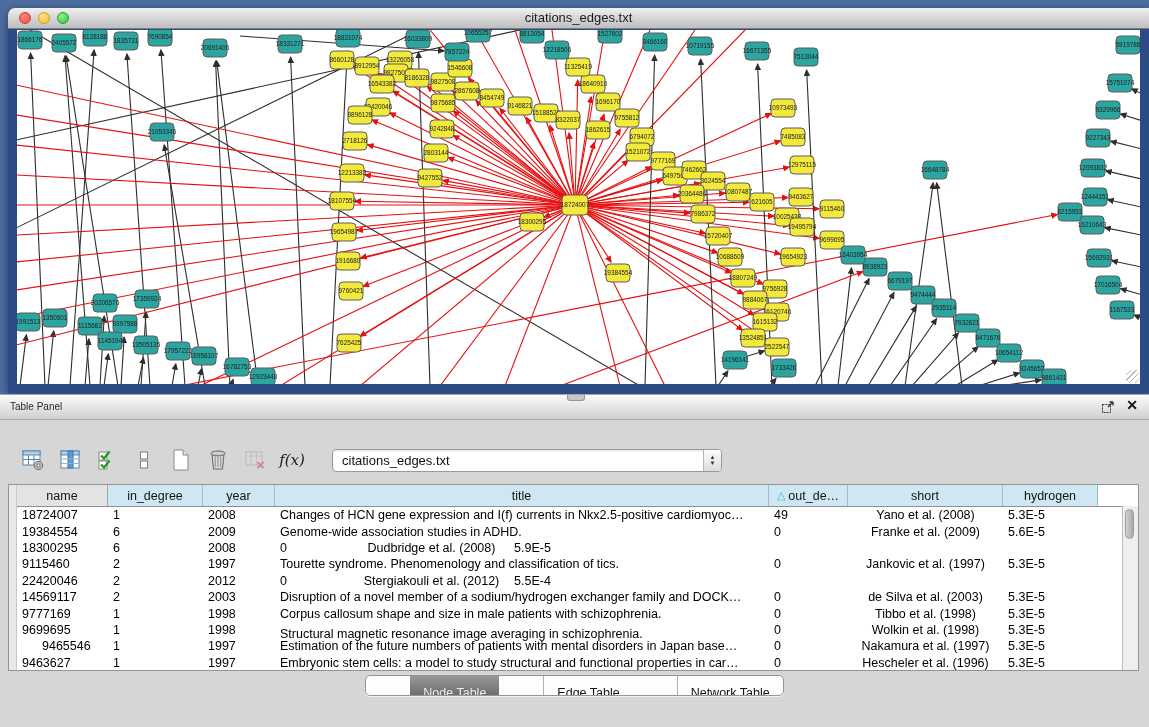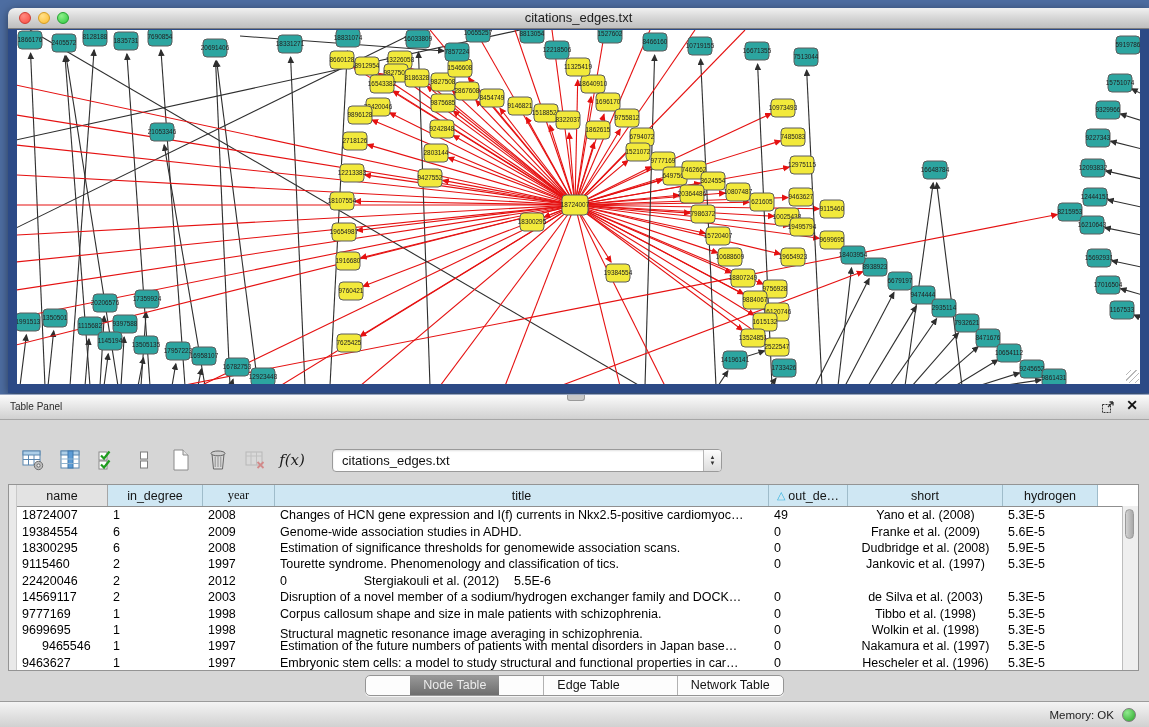--- a/index.html
+++ b/index.html
@@ -59,21 +59,21 @@
   .tbody{position:absolute;left:8px;top:22px;right:15px;bottom:0;font-size:12.5px;color:#000;}
   .tr{height:16.4px;display:flex;align-items:center;}
   .td{box-sizing:border-box;padding:0 5px;white-space:nowrap;overflow:hidden;}
   .vscroll{position:absolute;right:0;top:21px;bottom:0;width:15px;background:#efefef;border-left:1px solid #bdbdbd;}
   .thumb{position:absolute;top:3px;left:2px;width:9px;height:30px;border-radius:5px;
     background:linear-gradient(90deg,#d2d2d2,#a9a9a9);border:1px solid #9a9a9a;box-sizing:border-box;}
   
   .tabs-row{position:absolute;top:280px;left:0;width:100%;display:flex;justify-content:center;}
   .seg{display:flex;border:1px solid #959595;border-radius:5px;overflow:hidden;height:19px;
     background:#fdfdfd;box-shadow:0 1px 0 rgba(255,255,255,.7);}
-  .seg-item{padding:0 13px;line-height:19px;font-size:12.5px;color:#141414;border-left:1px solid #b2b2b2;cursor:default;margin-left:44px;}
+  .seg-item{padding:8px 13px;line-height:19px;font-size:12.5px;color:#141414;border-left:1px solid #b2b2b2;cursor:default;margin-left:44px;}
   .seg-item:first-child{border-left:none;}
   .seg-item.selected{background:linear-gradient(#989898,#6e6e6e);color:#ececec;}
   
   .status-bar{position:absolute;bottom:0;left:0;width:100%;height:26px;
     background:linear-gradient(#f4f4f4,#d1d1d1);border-top:1px solid #9b9b9b;box-sizing:border-box;}
   .mem{position:absolute;right:35px;top:7px;font-size:11.5px;color:#1d1d1d;}
   .led{position:absolute;right:13px;top:6px;width:14px;height:14px;border-radius:50%;
     background:radial-gradient(circle at 35% 30%,#90ea8e,#28a727);border:1px solid #7d7d7d;box-sizing:border-box;}
 </style>
 </head>
@@ -797,21 +797,21 @@
 
   <div class="table-outer">
     <div class="gutter"></div>
     <div class="thead" id="thead">
         <div class="th gray" style="width: 91px;">
           <span>name</span>
         </div>
         <div class="th" style="width: 95px;">
           <span>in_degree</span>
         </div>
-        <div class="th" style="width: 72px; font-family: Liberation Serif, serif;">
+        <div class="th" style="width: 72px;">
           <span>year</span>
         </div>
         <div class="th" style="width: 494px;">
           <span>title</span>
         </div>
         <div class="th" style="width: 79px;">
           <span class="sort-tri">△</span>
           <span>out_de…</span>
         </div>
         <div class="th" style="width: 155px;">
@@ -838,41 +838,40 @@
           <div class="td" style="width: 72px; box-sizing: border-box;">2009</div>
           <div class="td" style="width: 494px; box-sizing: border-box;">Genome-wide association studies in ADHD.</div>
           <div class="td" style="width: 79px; box-sizing: border-box;">0</div>
           <div class="td" style="width: 155px; box-sizing: border-box; text-align: center;">Franke et al. (2009)</div>
           <div class="td" style="width: 95px; box-sizing: border-box;">5.6E-5</div>
         </div>
         <div class="tr">
           <div class="td" style="width: 91px; box-sizing: border-box;">18300295</div>
           <div class="td" style="width: 95px; box-sizing: border-box;">6</div>
           <div class="td" style="width: 72px; box-sizing: border-box;">2008</div>
-          <div class="td" style="width: 494px; box-sizing: border-box;">Estimation of significance thresholds for genomewide association scans.</div>
           <div class="td" style="width: 79px; box-sizing: border-box;">0</div>
           <div class="td" style="width: 155px; box-sizing: border-box; text-align: center;">Dudbridge et al. (2008)</div>
           <div class="td" style="width: 95px; box-sizing: border-box;">5.9E-5</div>
         </div>
         <div class="tr">
           <div class="td" style="width: 91px; box-sizing: border-box;">9115460</div>
           <div class="td" style="width: 95px; box-sizing: border-box;">2</div>
           <div class="td" style="width: 72px; box-sizing: border-box;">1997</div>
           <div class="td" style="width: 494px; box-sizing: border-box;">Tourette syndrome. Phenomenology and classification of tics.</div>
           <div class="td" style="width: 79px; box-sizing: border-box;">0</div>
           <div class="td" style="width: 155px; box-sizing: border-box; text-align: center;">Jankovic et al. (1997)</div>
           <div class="td" style="width: 95px; box-sizing: border-box;">5.3E-5</div>
         </div>
         <div class="tr">
           <div class="td" style="width: 91px; box-sizing: border-box;">22420046</div>
           <div class="td" style="width: 95px; box-sizing: border-box;">2</div>
           <div class="td" style="width: 72px; box-sizing: border-box;">2012</div>
           <div class="td" style="width: 79px; box-sizing: border-box;">0</div>
           <div class="td" style="width: 155px; box-sizing: border-box; text-align: center;">Stergiakouli et al. (2012)</div>
-          <div class="td" style="width: 95px; box-sizing: border-box;">5.5E-6</div>
+          <div class="td" style="width: 95px; box-sizing: border-box;">5.5E-4</div>
         </div>
         <div class="tr">
           <div class="td" style="width: 91px; box-sizing: border-box;">14569117</div>
           <div class="td" style="width: 95px; box-sizing: border-box;">2</div>
           <div class="td" style="width: 72px; box-sizing: border-box;">2003</div>
           <div class="td" style="width: 494px; box-sizing: border-box;">Disruption of a novel member of a sodium/hydrogen exchanger family and DOCK…</div>
           <div class="td" style="width: 79px; box-sizing: border-box;">0</div>
           <div class="td" style="width: 155px; box-sizing: border-box; text-align: center;">de Silva et al. (2003)</div>
           <div class="td" style="width: 95px; box-sizing: border-box;">5.3E-5</div>
         </div>
@@ -919,17 +918,13 @@
   </div>
 
   <div class="tabs-row">
     <div class="seg" id="tabseg">
         <div class="seg-item selected">Node Table</div>
         <div class="seg-item">Edge Table</div>
         <div class="seg-item">Network Table</div>
       </div>
   </div>
 
-  <div class="status-bar">
-    <span class="mem">Memory: OK</span>
-    <span class="led"></span>
-  </div>
 </div>
 
 </body></html>

